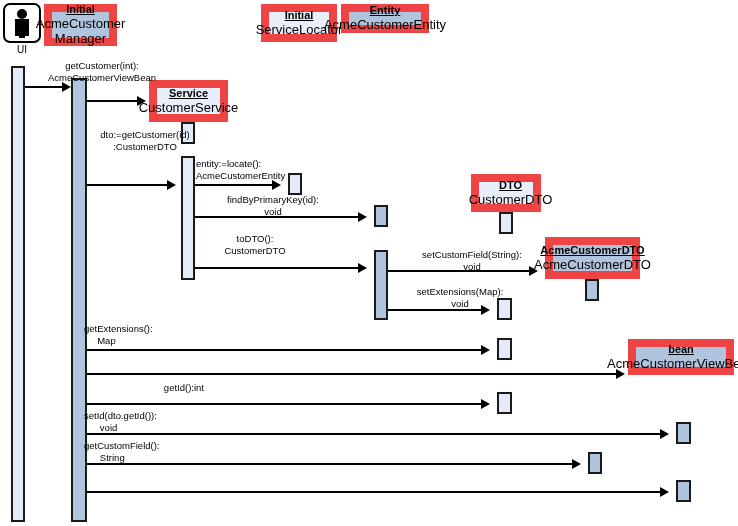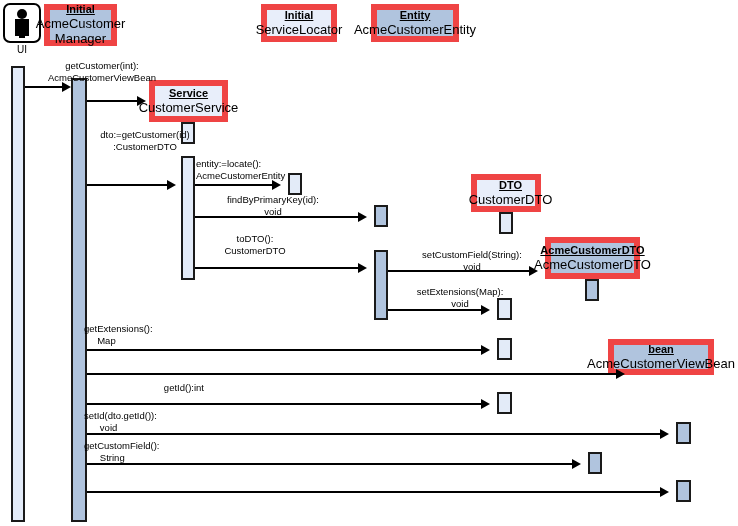--- a/index.html
+++ b/index.html
@@ -12,21 +12,21 @@
     position:relative;
     width:738px;
     height:526px;
     background:#ffffff;
     overflow:hidden;
   }
   
   .pbox{
     position:absolute;
     box-sizing:border-box;
-    border:6px solid #ef4444;
+    border:8px solid #ef4444;
     display:flex;
     flex-direction:column;
     align-items:center;
     justify-content:center;
     text-align:center;
     line-height:1.18;
     font-size:11px;
     color:#000000;
   }
   .pbox .stereo{
@@ -120,41 +120,41 @@
     <span class="stereo">Initial</span>
     <span class="cls">AcmeCustomer</span>
     <span class="cls">Manager</span>
   </div>
 
   <div class="pbox light" style="left:261px;top:4px;width:76px;height:38px;">
     <span class="stereo">Initial</span>
     <span class="cls">ServiceLocator</span>
   </div>
 
-  <div class="pbox dark" style="left:341px;top:4px;width:88px;height:38px;margin-left:30px;">
+  <div class="pbox dark" style="left:341px;top:4px;width:88px;height:29px;">
     <span class="stereo">Entity</span>
     <span class="cls">AcmeCustomerEntity</span>
   </div>
 
   <div class="pbox light" style="left:149px;top:80px;width:79px;height:42px;">
     <span class="stereo">Service</span>
     <span class="cls">CustomerService</span>
   </div>
 
   <div class="pbox light" style="left:471px;top:174px;width:70px;height:38px;padding-left:9px;">
     <span class="stereo">DTO</span>
     <span class="cls">CustomerDTO</span>
   </div>
 
   <div class="pbox dark" style="left:545px;top:237px;width:95px;height:42px;">
     <span class="stereo">AcmeCustomerDTO</span>
     <span class="cls">AcmeCustomerDTO</span>
   </div>
 
-  <div class="pbox dark" style="left:608px;top:339px;width:106px;height:36px;">
+  <div class="pbox dark" style="left:628px;top:339px;width:106px;height:36px;">
     <span class="stereo">bean</span>
     <span class="cls">AcmeCustomerViewBean</span>
   </div>
 
   <div class="bar light" style="left:11px;top:66px;width:14px;height:456px;"></div>
 
   <div class="bar dark" style="left:71px;top:78px;width:16px;height:444px;"></div>
 
   <div class="bar light" style="left:181px;top:122px;width:14px;height:22px;"></div>
 

